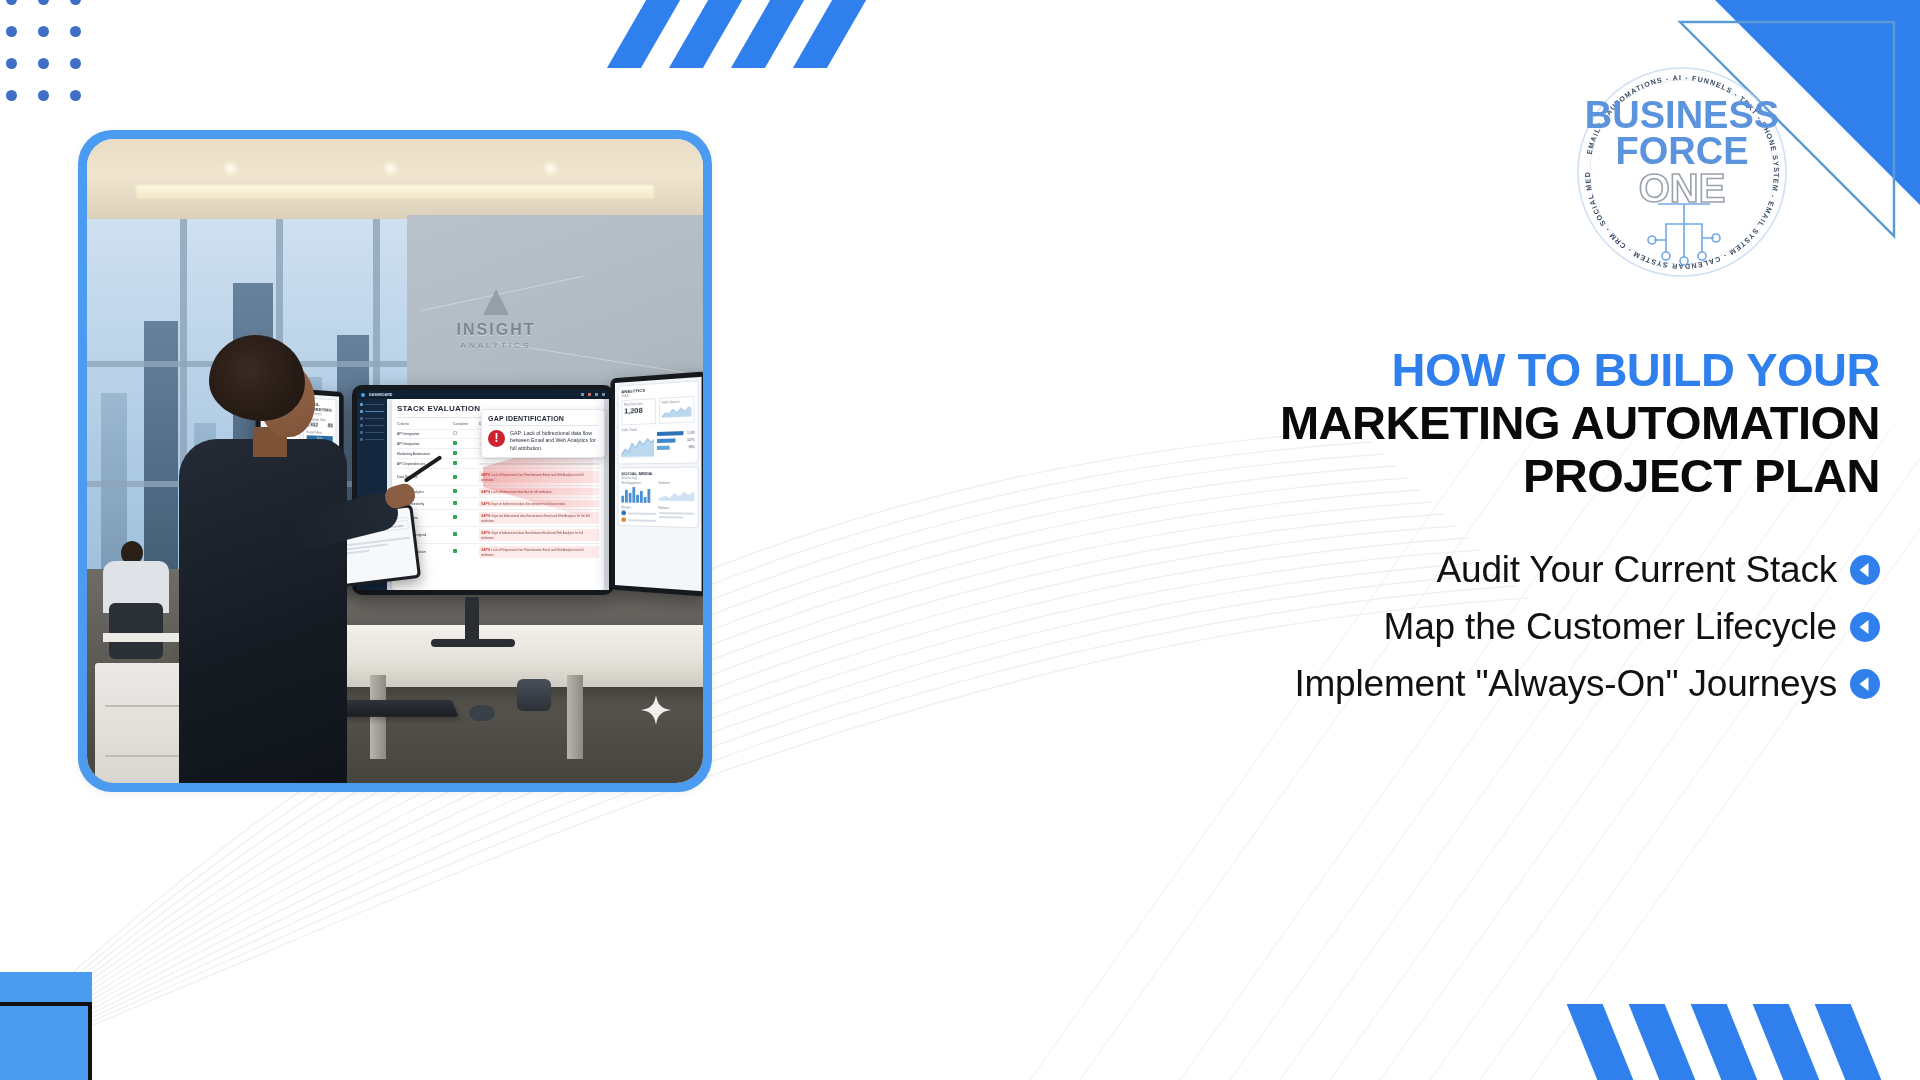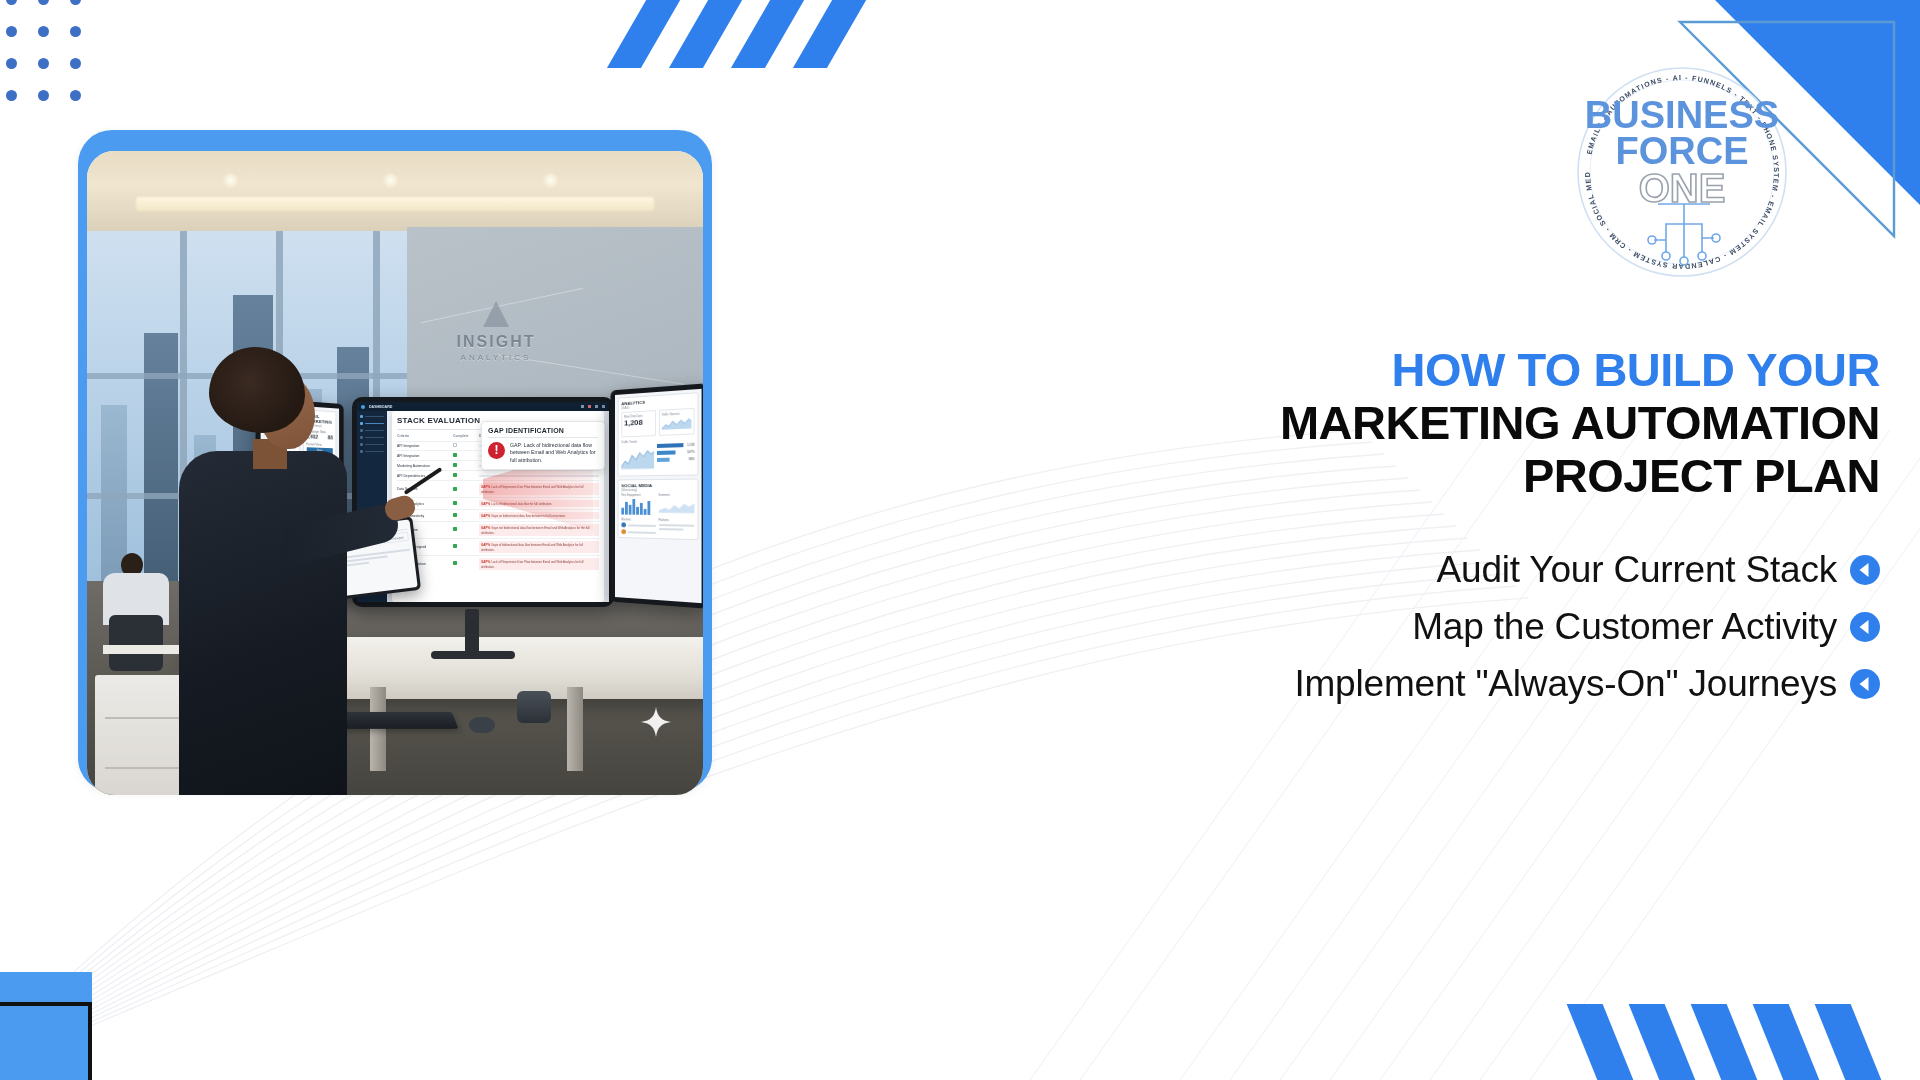--- a/index.html
+++ b/index.html
@@ -60,21 +60,20 @@
     background:#4b9cf0;
     padding:9px;
     box-shadow:0 2px 10px rgba(0,0,0,.06);
   }
   .photo-inner {
     width:100%; height:100%;
     border-radius:27px;
     overflow:hidden;
     position:relative;
     background:#ffffff;
-    margin-top:12px;
   }
 
   
   .scene { position:absolute; inset:0; }
   .ceiling {
     position:absolute; left:0; right:0; top:0; height:86px;
     background:linear-gradient(180deg,#e8dcc4 0%,#f0e5cf 40%,#d8cdb6 100%);
   }
   .ceiling-strip {
     position:absolute; left:8%; right:8%; top:46px; height:14px;
@@ -786,21 +785,21 @@
 
   <div class="bullets" id="bullet-list">
       <div class="bullet">
         <span class="bullet-label">Audit Your Current Stack</span>
         <svg class="bullet-icon" viewBox="0 0 30 30">
           <circle cx="15" cy="15" r="15" fill="#2f80ed"></circle>
           <path d="M18.5,8 L18.5,22 L9.5,15 Z" fill="#ffffff"></path>
         </svg>
       </div>
       <div class="bullet">
-        <span class="bullet-label">Map the Customer Activity</span>
+        <span class="bullet-label">Map the Customer Lifecycle</span>
         <svg class="bullet-icon" viewBox="0 0 30 30">
           <circle cx="15" cy="15" r="15" fill="#2f80ed"></circle>
           <path d="M18.5,8 L18.5,22 L9.5,15 Z" fill="#ffffff"></path>
         </svg>
       </div>
       <div class="bullet">
         <span class="bullet-label">Implement "Always-On" Journeys</span>
         <svg class="bullet-icon" viewBox="0 0 30 30">
           <circle cx="15" cy="15" r="15" fill="#2f80ed"></circle>
           <path d="M18.5,8 L18.5,22 L9.5,15 Z" fill="#ffffff"></path>

